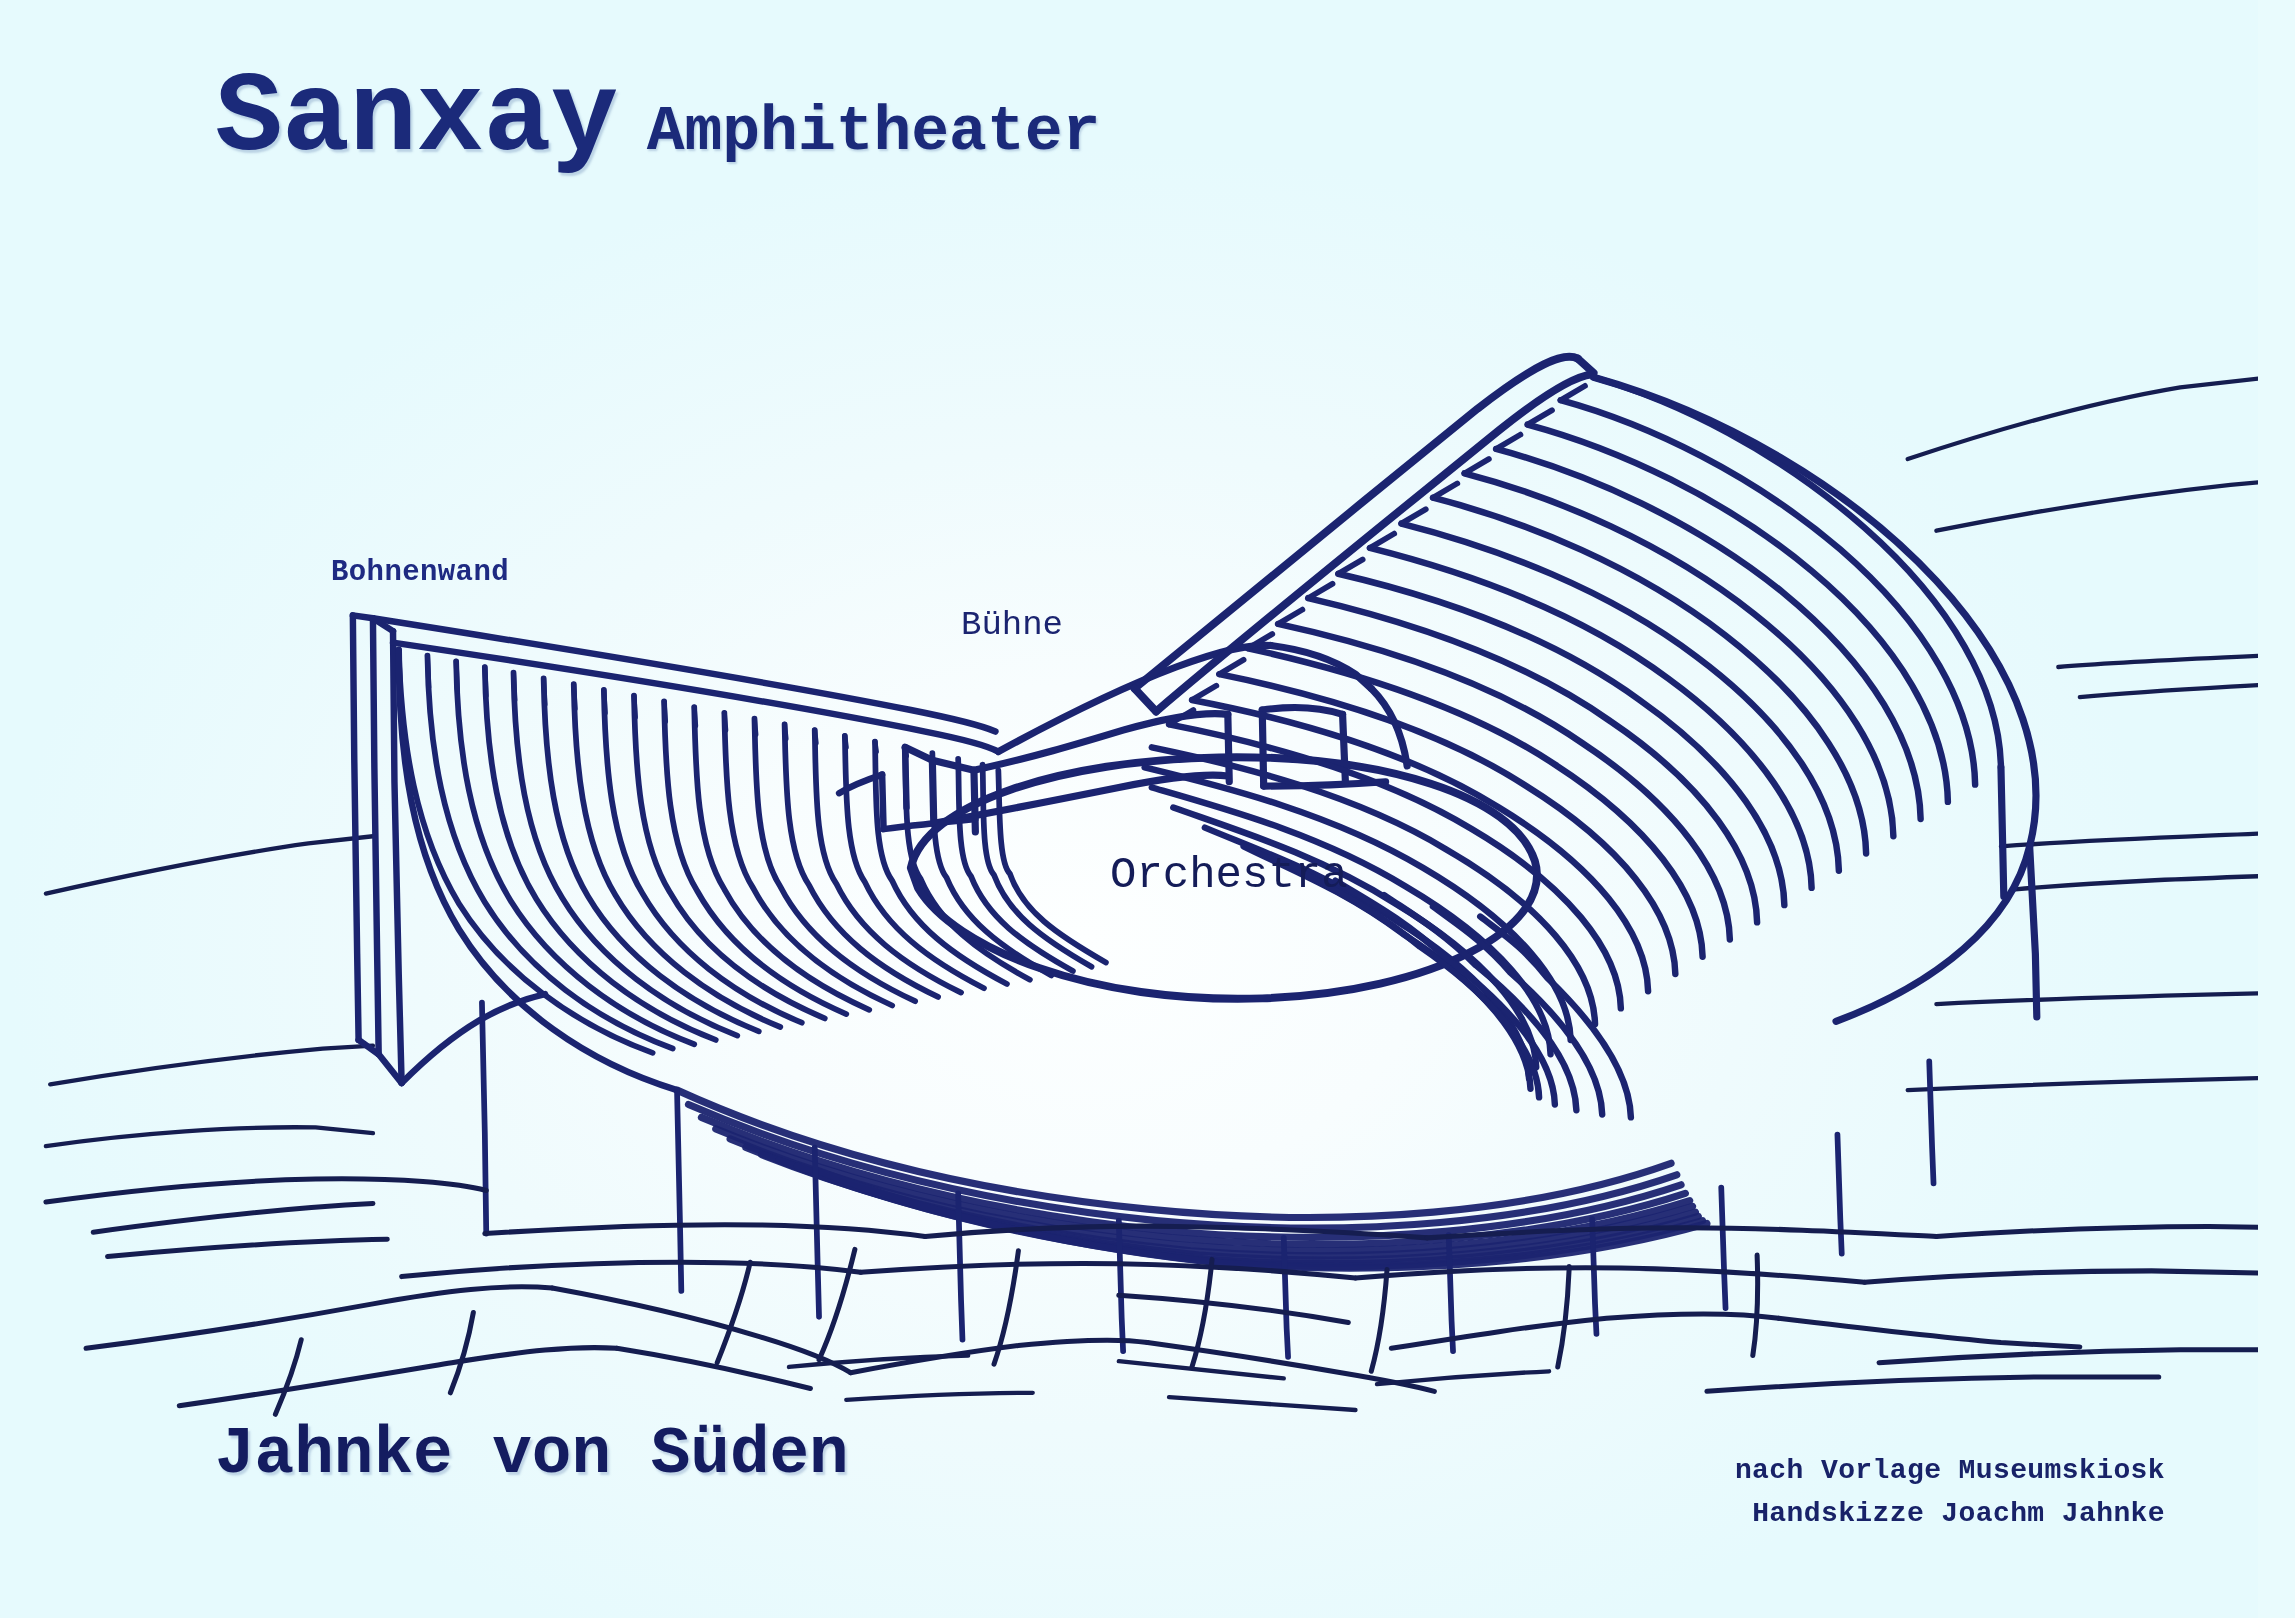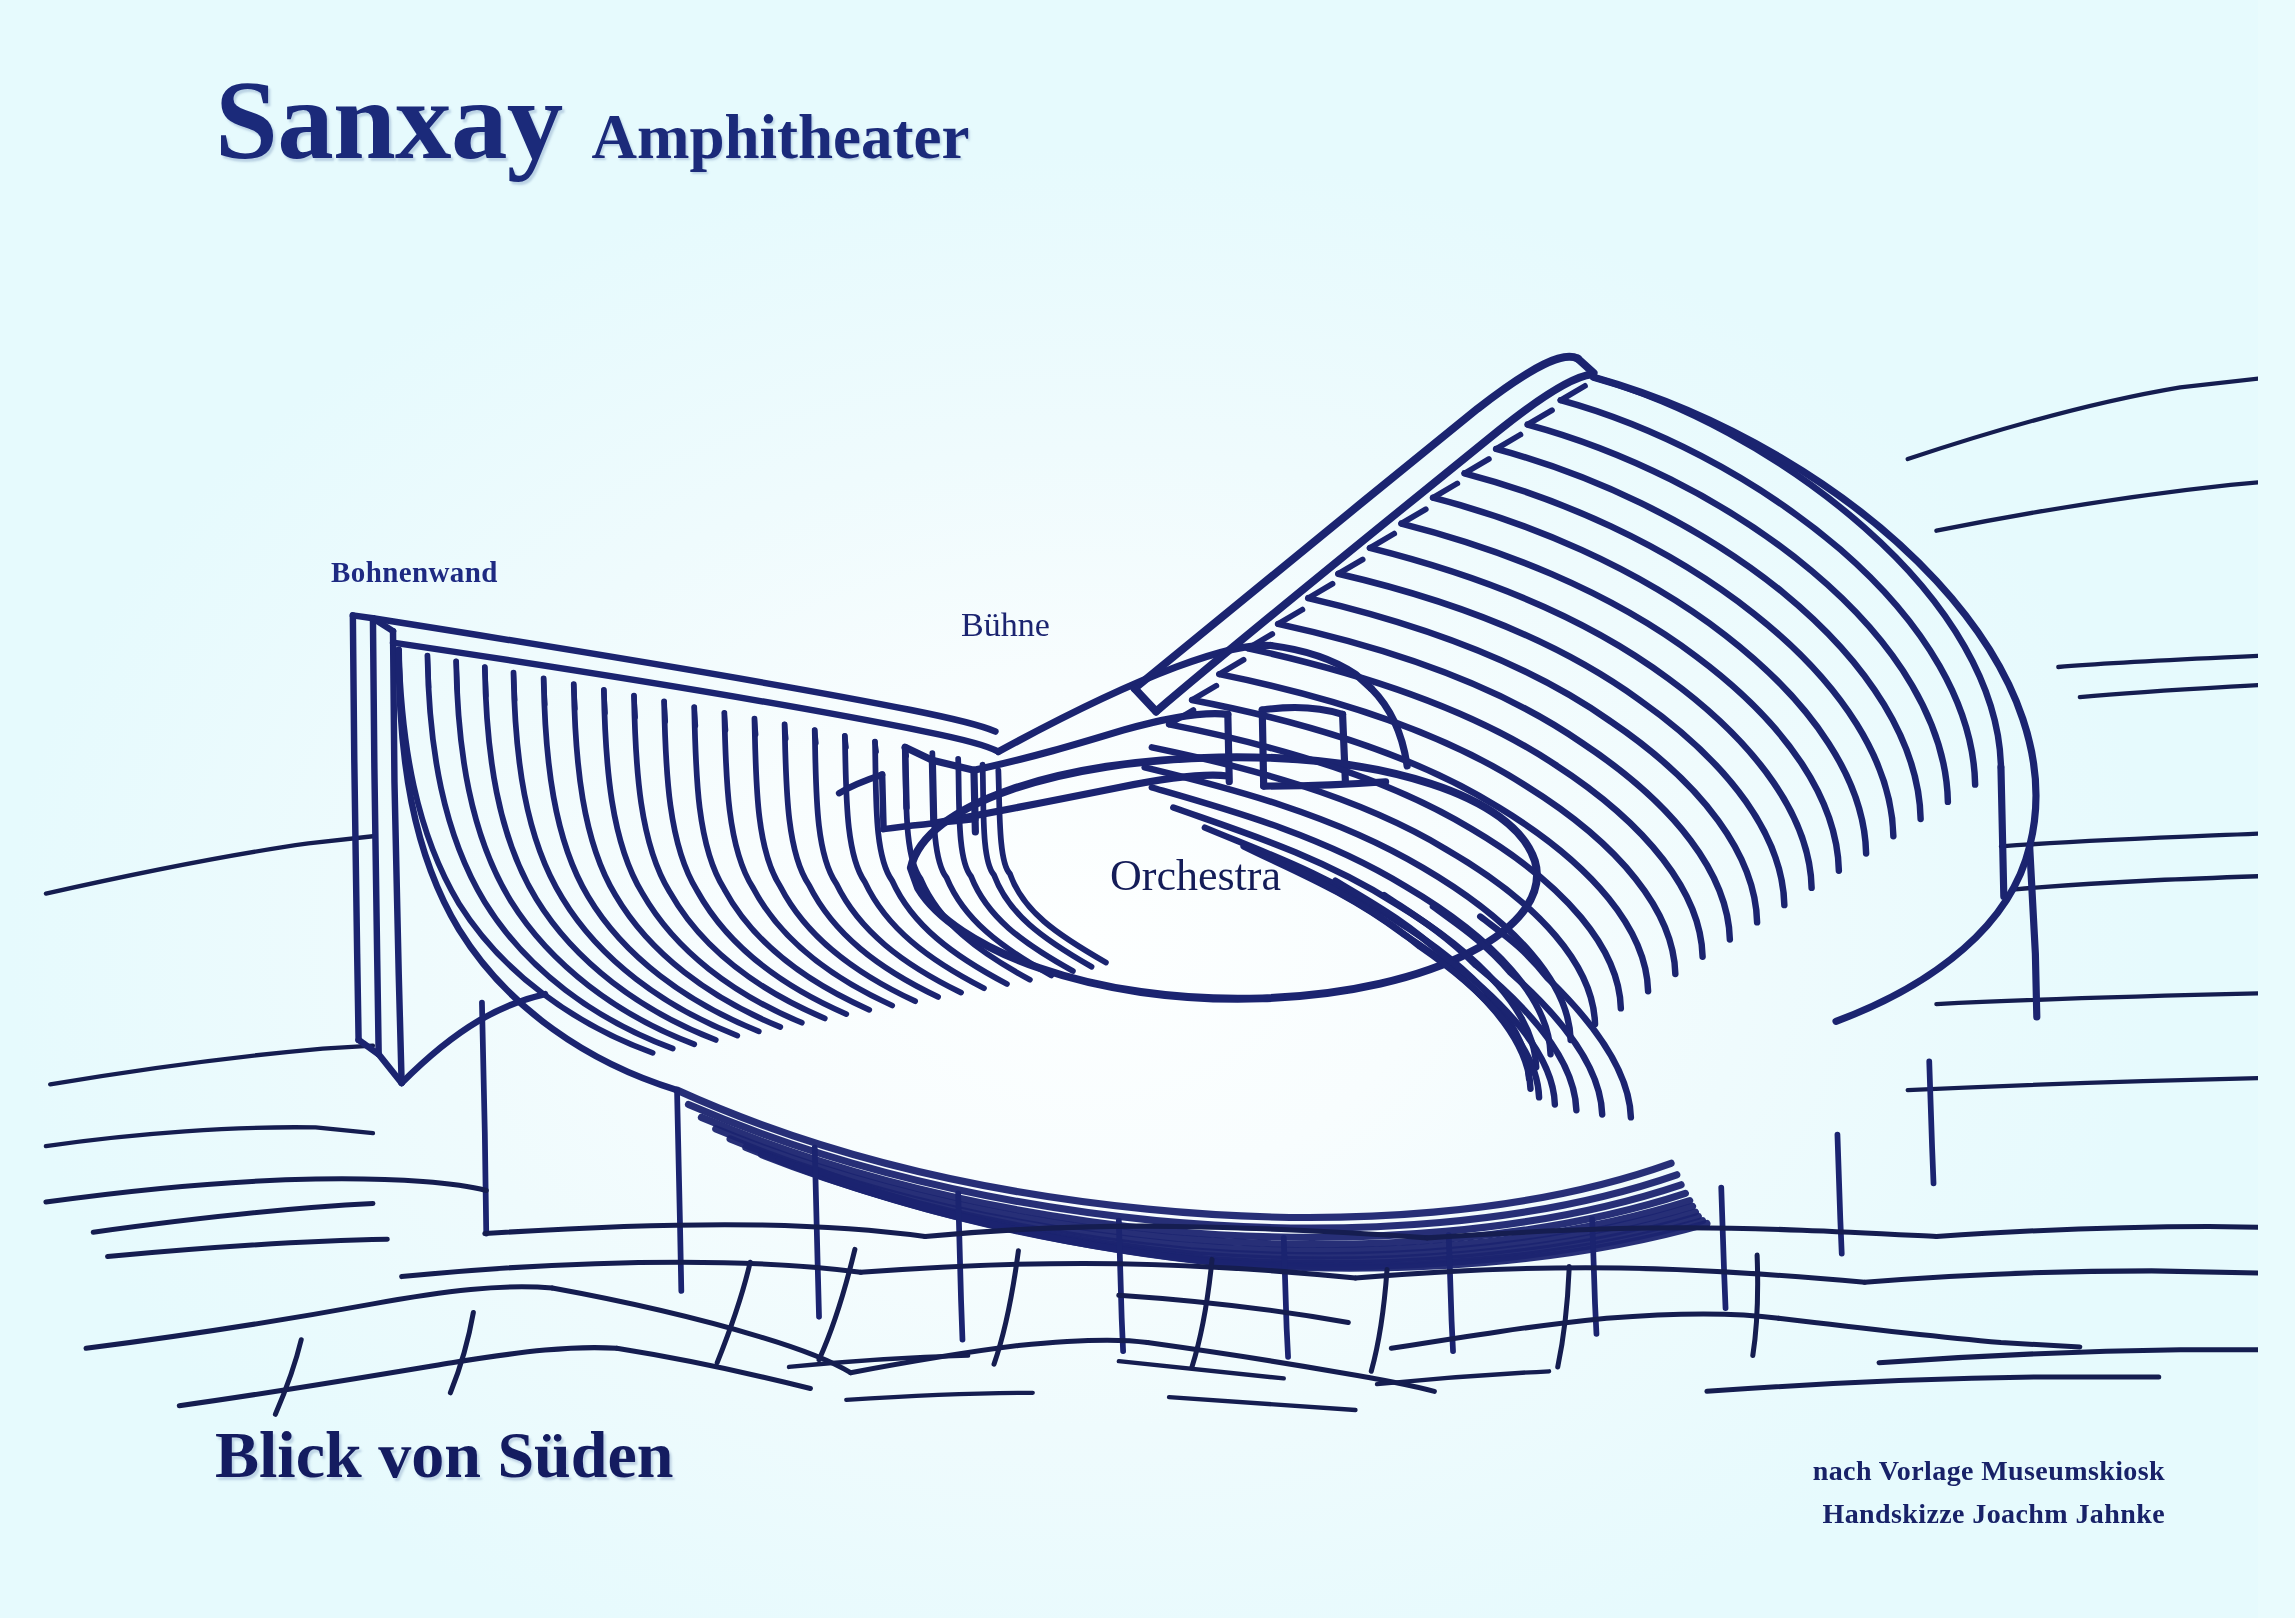--- a/index.html
+++ b/index.html
@@ -9,21 +9,21 @@
     background: #e9fbfd;
   }
   #page {
     position: relative;
     width: 2258px;
     height: 1618px;
     overflow: hidden;
     background:
       radial-gradient(ellipse 1076px 789px at 48% 58%,
         #fdffff 0%, #f8fdfe 32%, #effbfd 62%, #e6fafd 100%);
-    font-family: Liberation Serif, serif;
+    font-family: Liberation Mono, monospace;
     -webkit-font-smoothing: antialiased;
   }
 
   
   #sketch {
     position: absolute;
     inset: 0;
     width: 2295px;
     height: 1618px;
     pointer-events: none;
@@ -386,21 +386,21 @@
     <span id="title-main">Sanxay</span>
     <span id="title-sub">Amphitheater</span>
   </div>
 
   <div class="txt" id="lbl-buehnenwand">Bohnenwand</div>
 
   <div class="txt" id="lbl-buehne">Bühne</div>
 
   <div class="txt" id="lbl-orchestra">Orchestra</div>
 
-  <div class="txt" id="caption-view">Blick von Süden</div>
+  <div class="txt" id="caption-view">Jahnke von Süden</div>
 
   <div id="credit-block">
     <div class="credit-line">nach Vorlage Museumskiosk</div>
     <div class="credit-line">Handskizze  Joachm Jahnke</div>
   </div>
 
 </div>
 
 
 </body></html>

